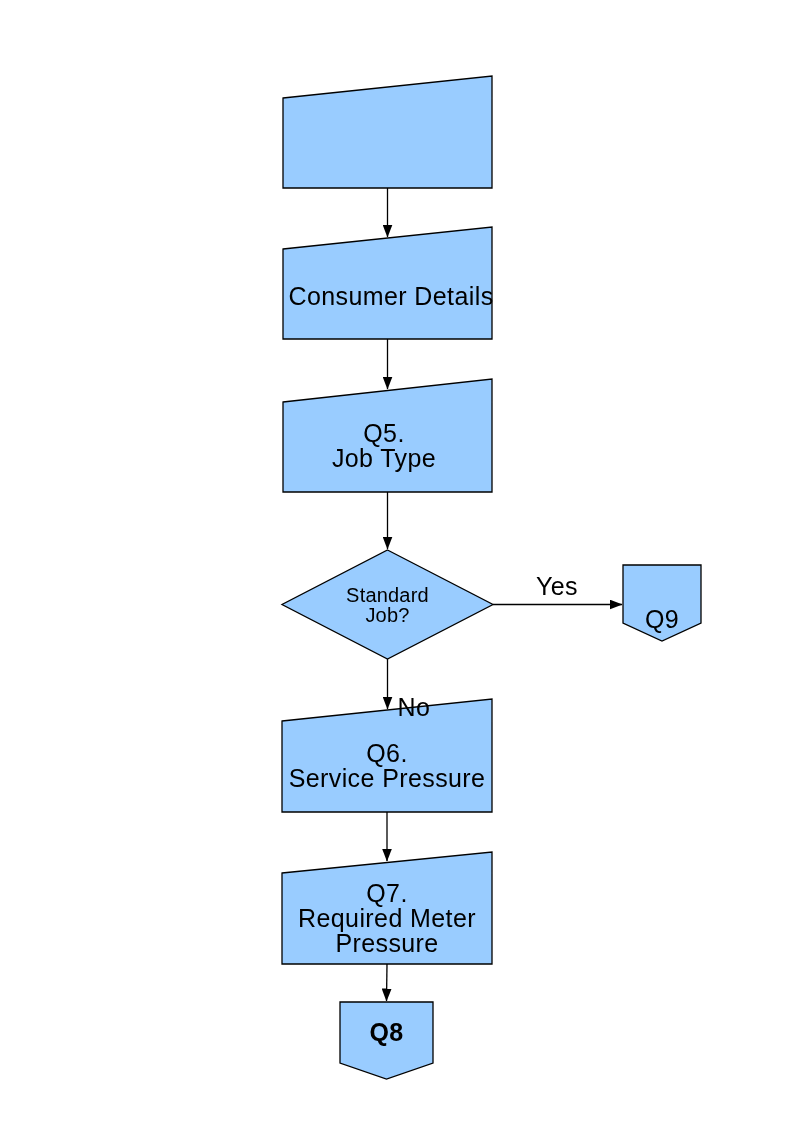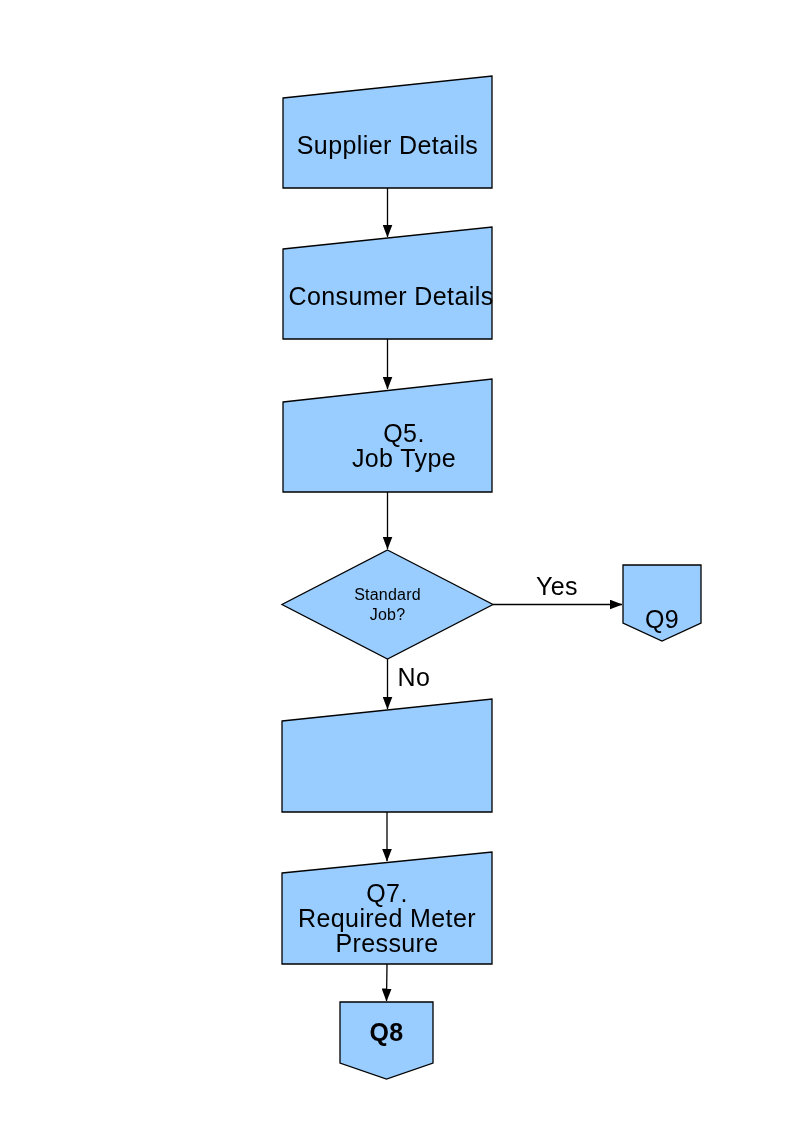--- a/index.html
+++ b/index.html
@@ -34,21 +34,21 @@
     position: absolute;
     transform: translate(-50%, -50%);
     white-space: pre-line;
     text-align: center;
     font-size: 25px;
     line-height: 25px;
     letter-spacing: 0.4px;
     color: #000000;
   }
   .node-label.small {
-    font-size: 16px;
+    font-size: 20px;
     line-height: 20px;
     letter-spacing: 0.2px;
   }
 </style>
 </head>
 <body>
 
 <div class="page">
 
   <svg width="794" height="1123" viewBox="0 0 794 1123">
@@ -69,28 +69,29 @@
     <polygon class="node-shape" points="283,98 492,76 492,188 283,188" fill="#99CCFF"></polygon>
     <polygon class="node-shape" points="283,249 492,227 492,339 283,339" fill="#99CCFF"></polygon>
     <polygon class="node-shape" points="283,402 492,379 492,492 283,492" fill="#99CCFF"></polygon>
     <polygon class="node-shape" points="387.5,550 493,604.5 387.5,659 282,604.5" fill="#99CCFF"></polygon>
     <polygon class="node-shape" points="623,565 701,565 701,623 662,641 623,623" fill="#99CCFF"></polygon>
     <polygon class="node-shape" points="282,721 492,699 492,812 282,812" fill="#99CCFF"></polygon>
     <polygon class="node-shape" points="282,873 492,852 492,964 282,964" fill="#99CCFF"></polygon>
     <polygon class="node-shape" points="340,1002 433,1002 433,1063 386.5,1079 340,1063" fill="#99CCFF"></polygon>
   </svg>
 
-  <div class="node-label" style="left:387.5px; top:145px;">Supplier Details</div>
   <div class="node-label" style="left:391px; top:296px;">Consumer Details</div>
-  <div class="node-label" style="left:404px; top:446px;">Q5.
+  <div class="node-label" style="left:384px; top:446px;">Q5.
 Job Type</div>
   <div class="node-label small" style="left:387.5px; top:605px;">Standard
 Job?</div>
   <div class="node-label" style="left:662px; top:619px;">Q9</div>
+  <div class="node-label" style="left:387px; top:766px;">Q6.
+Service Pressure</div>
   <div class="node-label" style="left:387px; top:918px;">Q7.
 Required Meter
 Pressure</div>
   <div class="node-label" style="left:386.5px; top:1032px;font-weight:bold;">Q8</div>
 
   <div class="edge-label" style="left:557px; top:586px;">Yes</div>
-  <div class="edge-label" style="left:414px; top:677px;">No</div>
+  <div class="edge-label" style="left:414px; top:707px;">No</div>
 
 </div>
 
 </body></html>

